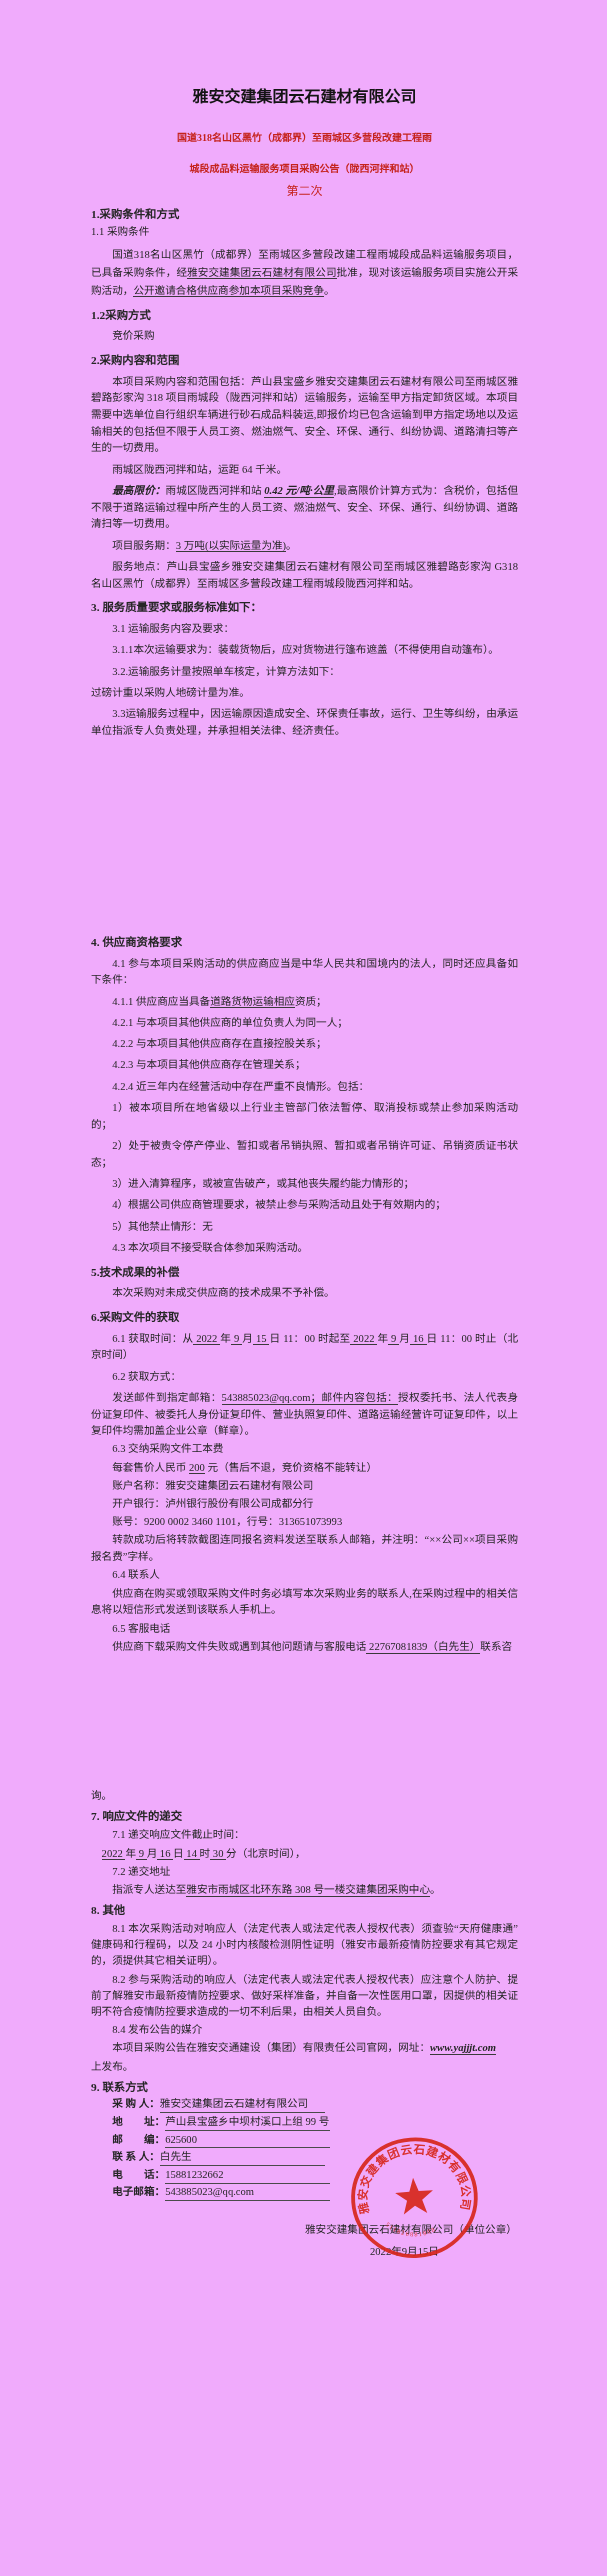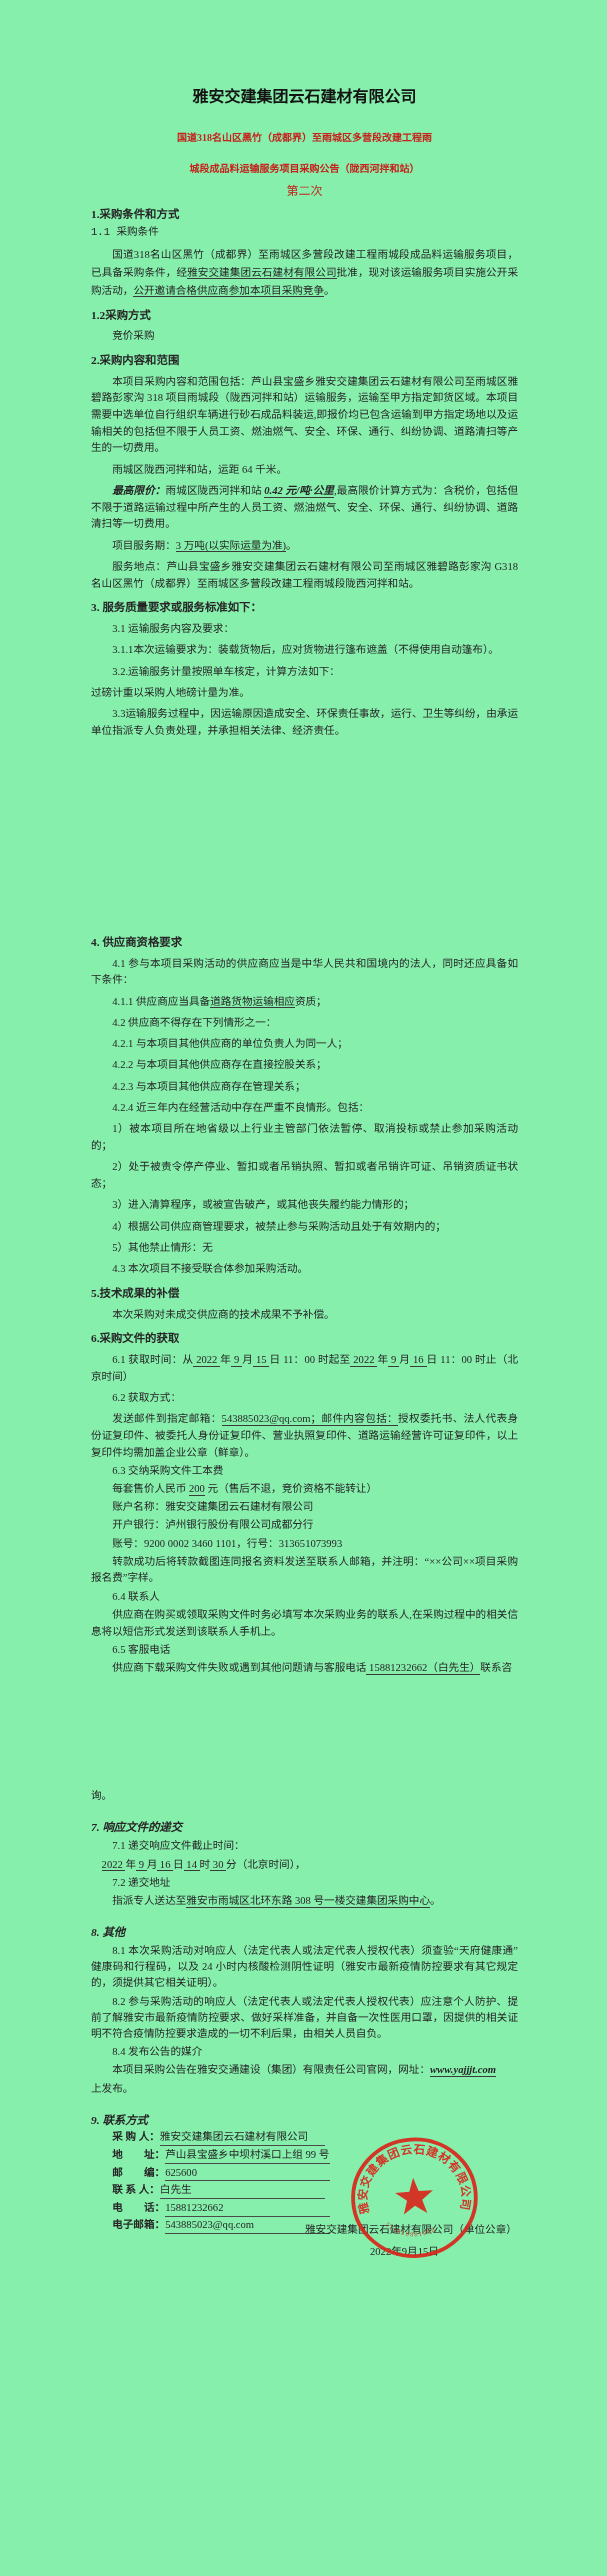--- a/index.html
+++ b/index.html
@@ -1,36 +1,36 @@
 <!DOCTYPE html>
 <html lang="zh-CN" style="font-size:12px"><head>
 <meta charset="utf-8">
 <style>
   html,body{margin:0;padding:0;background:#ffffff;}
   .page{
-    position:relative; width:607px; height:2576px; background:#86efac;
+    position:relative; width:607px; height:2576px; background:#f0abfc;
     font-family:"Liberation Serif","DejaVu Serif",serif;
     color:#262626; overflow:hidden;
   }
   .chunk{position:absolute; left:91px; width:427px;}
   #chunk1{top:79px;} #chunk2{top:933px;} #chunk3{top:1788px;}
 
   .doc-title{font-size:16px; line-height:23px; font-weight:700; text-align:center; color:#141414; margin:6px 0 0;}
   .notice-title{font-size:10px; line-height:31px; font-weight:700; text-align:center; margin:13.7px 0 0;}
   .round{font-size:12px; line-height:13.7px; text-align:center; margin:1.5px 0 0;}
   .red{color:#c5231c;}
 
   .h{font-size:11.4px; line-height:18px; font-weight:700; margin:6px 0 0; text-align:left;}
   .p{font-size:10.6px; line-height:16.7px; text-align:justify; margin:4.6px 0 0; text-indent:2em;}
   .lh24{line-height:18px;}
-  .noind{text-indent:0;font-family:Liberation Mono, monospace;}
+  .noind{text-indent:0;}
   .ind1{text-indent:1em;}
   .tight{margin-top:1.5px;}
   .p3{line-height:16px; margin-top:2.3px;}
-  .h3m{margin-top:14px;font-style:italic;}
+  .h3m{margin-top:3px;}
 
   .u{border-bottom:0.8px solid #3a3a3a; padding-bottom:0.8px;}
   .b{font-weight:700;font-style:italic;}
 
   .crow{font-size:10.6px; line-height:15px; margin:0.8px 0 0 2em; text-align:left;}
   .clabel{display:inline-block;font-weight:bold;}
   .cval{display:inline-block; min-width:165px; border-bottom:0.8px solid #4a4a4a; padding-bottom:0.8px;}
 
   .sign-line{position:absolute; font-size:10.6px; line-height:15px; white-space:nowrap; z-index:1;}
   #sign-company{left:305px; top:2222px;}
@@ -69,21 +69,20 @@
     <div class="p">3.1.1本次运输要求为：装载货物后，应对货物进行篷布遮盖（不得使用自动篷布）。</div>
     <div class="p">3.2.运输服务计量按照单车核定，计算方法如下：</div>
     <div class="p noind">过磅计重以采购人地磅计量为准。</div>
     <div class="p">3.3运输服务过程中，因运输原因造成安全、环保责任事故，运行、卫生等纠纷，由承运单位指派专人负责处理，并承担相关法律、经济责任。</div>
   </div>
 
   <div class="chunk" id="chunk2">
     <div class="h" style="margin-top:0">4.  供应商资格要求</div>
     <div class="p">4.1 参与本项目采购活动的供应商应当是中华人民共和国境内的法人，同时还应具备如下条件：</div>
     <div class="p"><span>4.1.1 供应商应当具备</span><span class="u">道路货物运输相应</span><span>资质；</span></div>
-    <div class="p">4.2 供应商不得存在下列情形之一：</div>
     <div class="p">4.2.1 与本项目其他供应商的单位负责人为同一人；</div>
     <div class="p">4.2.2 与本项目其他供应商存在直接控股关系；</div>
     <div class="p">4.2.3 与本项目其他供应商存在管理关系；</div>
     <div class="p">4.2.4 近三年内在经营活动中存在严重不良情形。包括：</div>
     <div class="p">1）被本项目所在地省级以上行业主管部门依法暂停、取消投标或禁止参加采购活动的；</div>
     <div class="p">2）处于被责令停产停业、暂扣或者吊销执照、暂扣或者吊销许可证、吊销资质证书状态；</div>
     <div class="p">3）进入清算程序，或被宣告破产，或其他丧失履约能力情形的；</div>
     <div class="p">4）根据公司供应商管理要求，被禁止参与采购活动且处于有效期内的；</div>
     <div class="p">5）其他禁止情形：无</div>
     <div class="p">4.3 本次项目不接受联合体参加采购活动。</div>
@@ -97,21 +96,21 @@
     <div class="p"><span>发送邮件到指定邮箱：</span><span class="u">543885023@qq.com；邮件内容包括：</span><span>授权委托书、法人代表身份证复印件、被委托人身份证复印件、营业执照复印件、道路运输经营许可证复印件，以上复印件均需加盖企业公章（鲜章）。</span></div>
     <div class="p tight">6.3 交纳采购文件工本费</div>
     <div class="p tight"><span>每套售价人民币 </span><span class="u">200</span><span> 元（售后不退，竞价资格不能转让）</span></div>
     <div class="p tight">账户名称：雅安交建集团云石建材有限公司</div>
     <div class="p tight">开户银行：泸州银行股份有限公司成都分行</div>
     <div class="p tight">账号：9200 0002 3460 1101，行号：313651073993</div>
     <div class="p tight">转款成功后将转款截图连同报名资料发送至联系人邮箱，并注明：“××公司××项目采购报名费”字样。</div>
     <div class="p tight">6.4 联系人</div>
     <div class="p tight">供应商在购买或领取采购文件时务必填写本次采购业务的联系人,在采购过程中的相关信息将以短信形式发送到该联系人手机上。</div>
     <div class="p tight">6.5 客服电话</div>
-    <div class="p tight"><span>供应商下载采购文件失败或遇到其他问题请与客服电话</span><span class="u"> 15881232662（白先生）</span><span>联系咨</span></div>
+    <div class="p tight"><span>供应商下载采购文件失败或遇到其他问题请与客服电话</span><span class="u"> 22767081839（白先生）</span><span>联系咨</span></div>
   </div>
 
   <div class="chunk" id="chunk3">
     <div class="p3 p noind" style="margin-top:0">询。</div>
     <div class="h h3m">7.  响应文件的递交</div>
     <div class="p3 p">7.1 递交响应文件截止时间：</div>
     <div class="p3 p ind1"><span class="u"> 2022 </span><span>年</span><span class="u"> 9 </span><span>月</span><span class="u"> 16 </span><span>日</span><span class="u"> 14 </span><span>时</span><span class="u"> 30 </span><span>分（北京时间），</span></div>
     <div class="p3 p">7.2 递交地址</div>
     <div class="p3 p"><span>指派专人送达至</span><span class="u">雅安市雨城区北环东路 308 号一楼交建集团采购中心</span><span>。</span></div>
 

